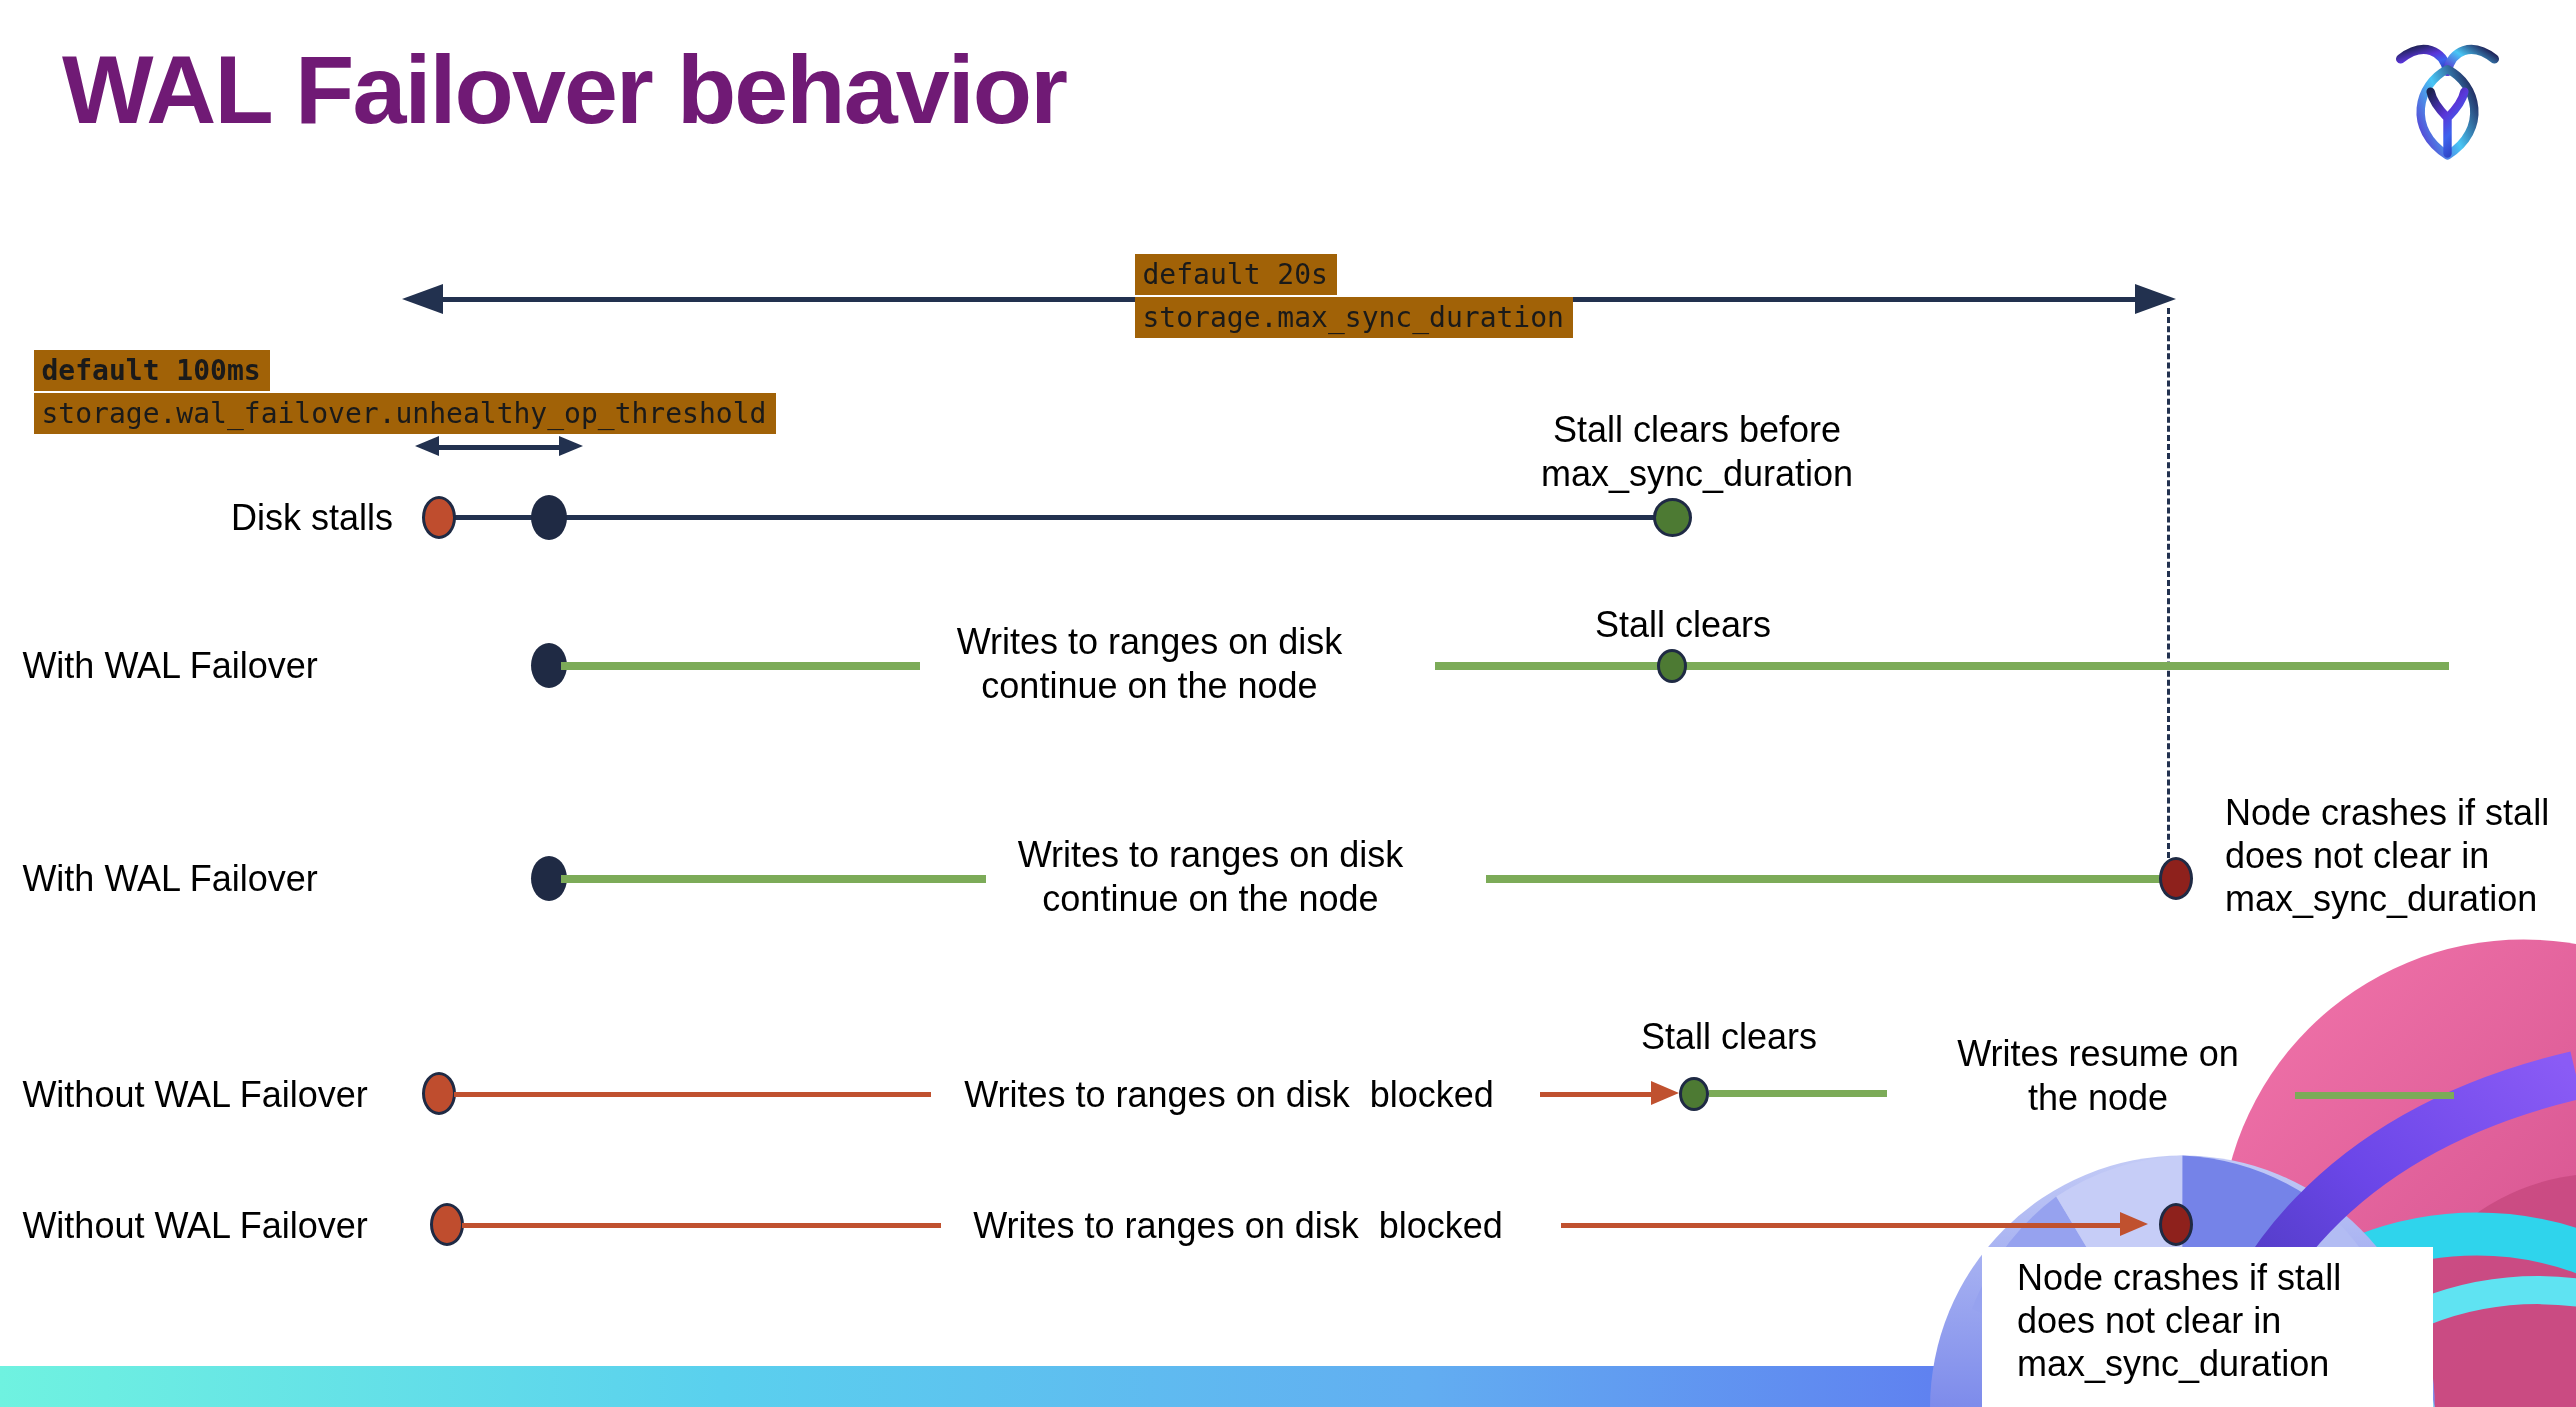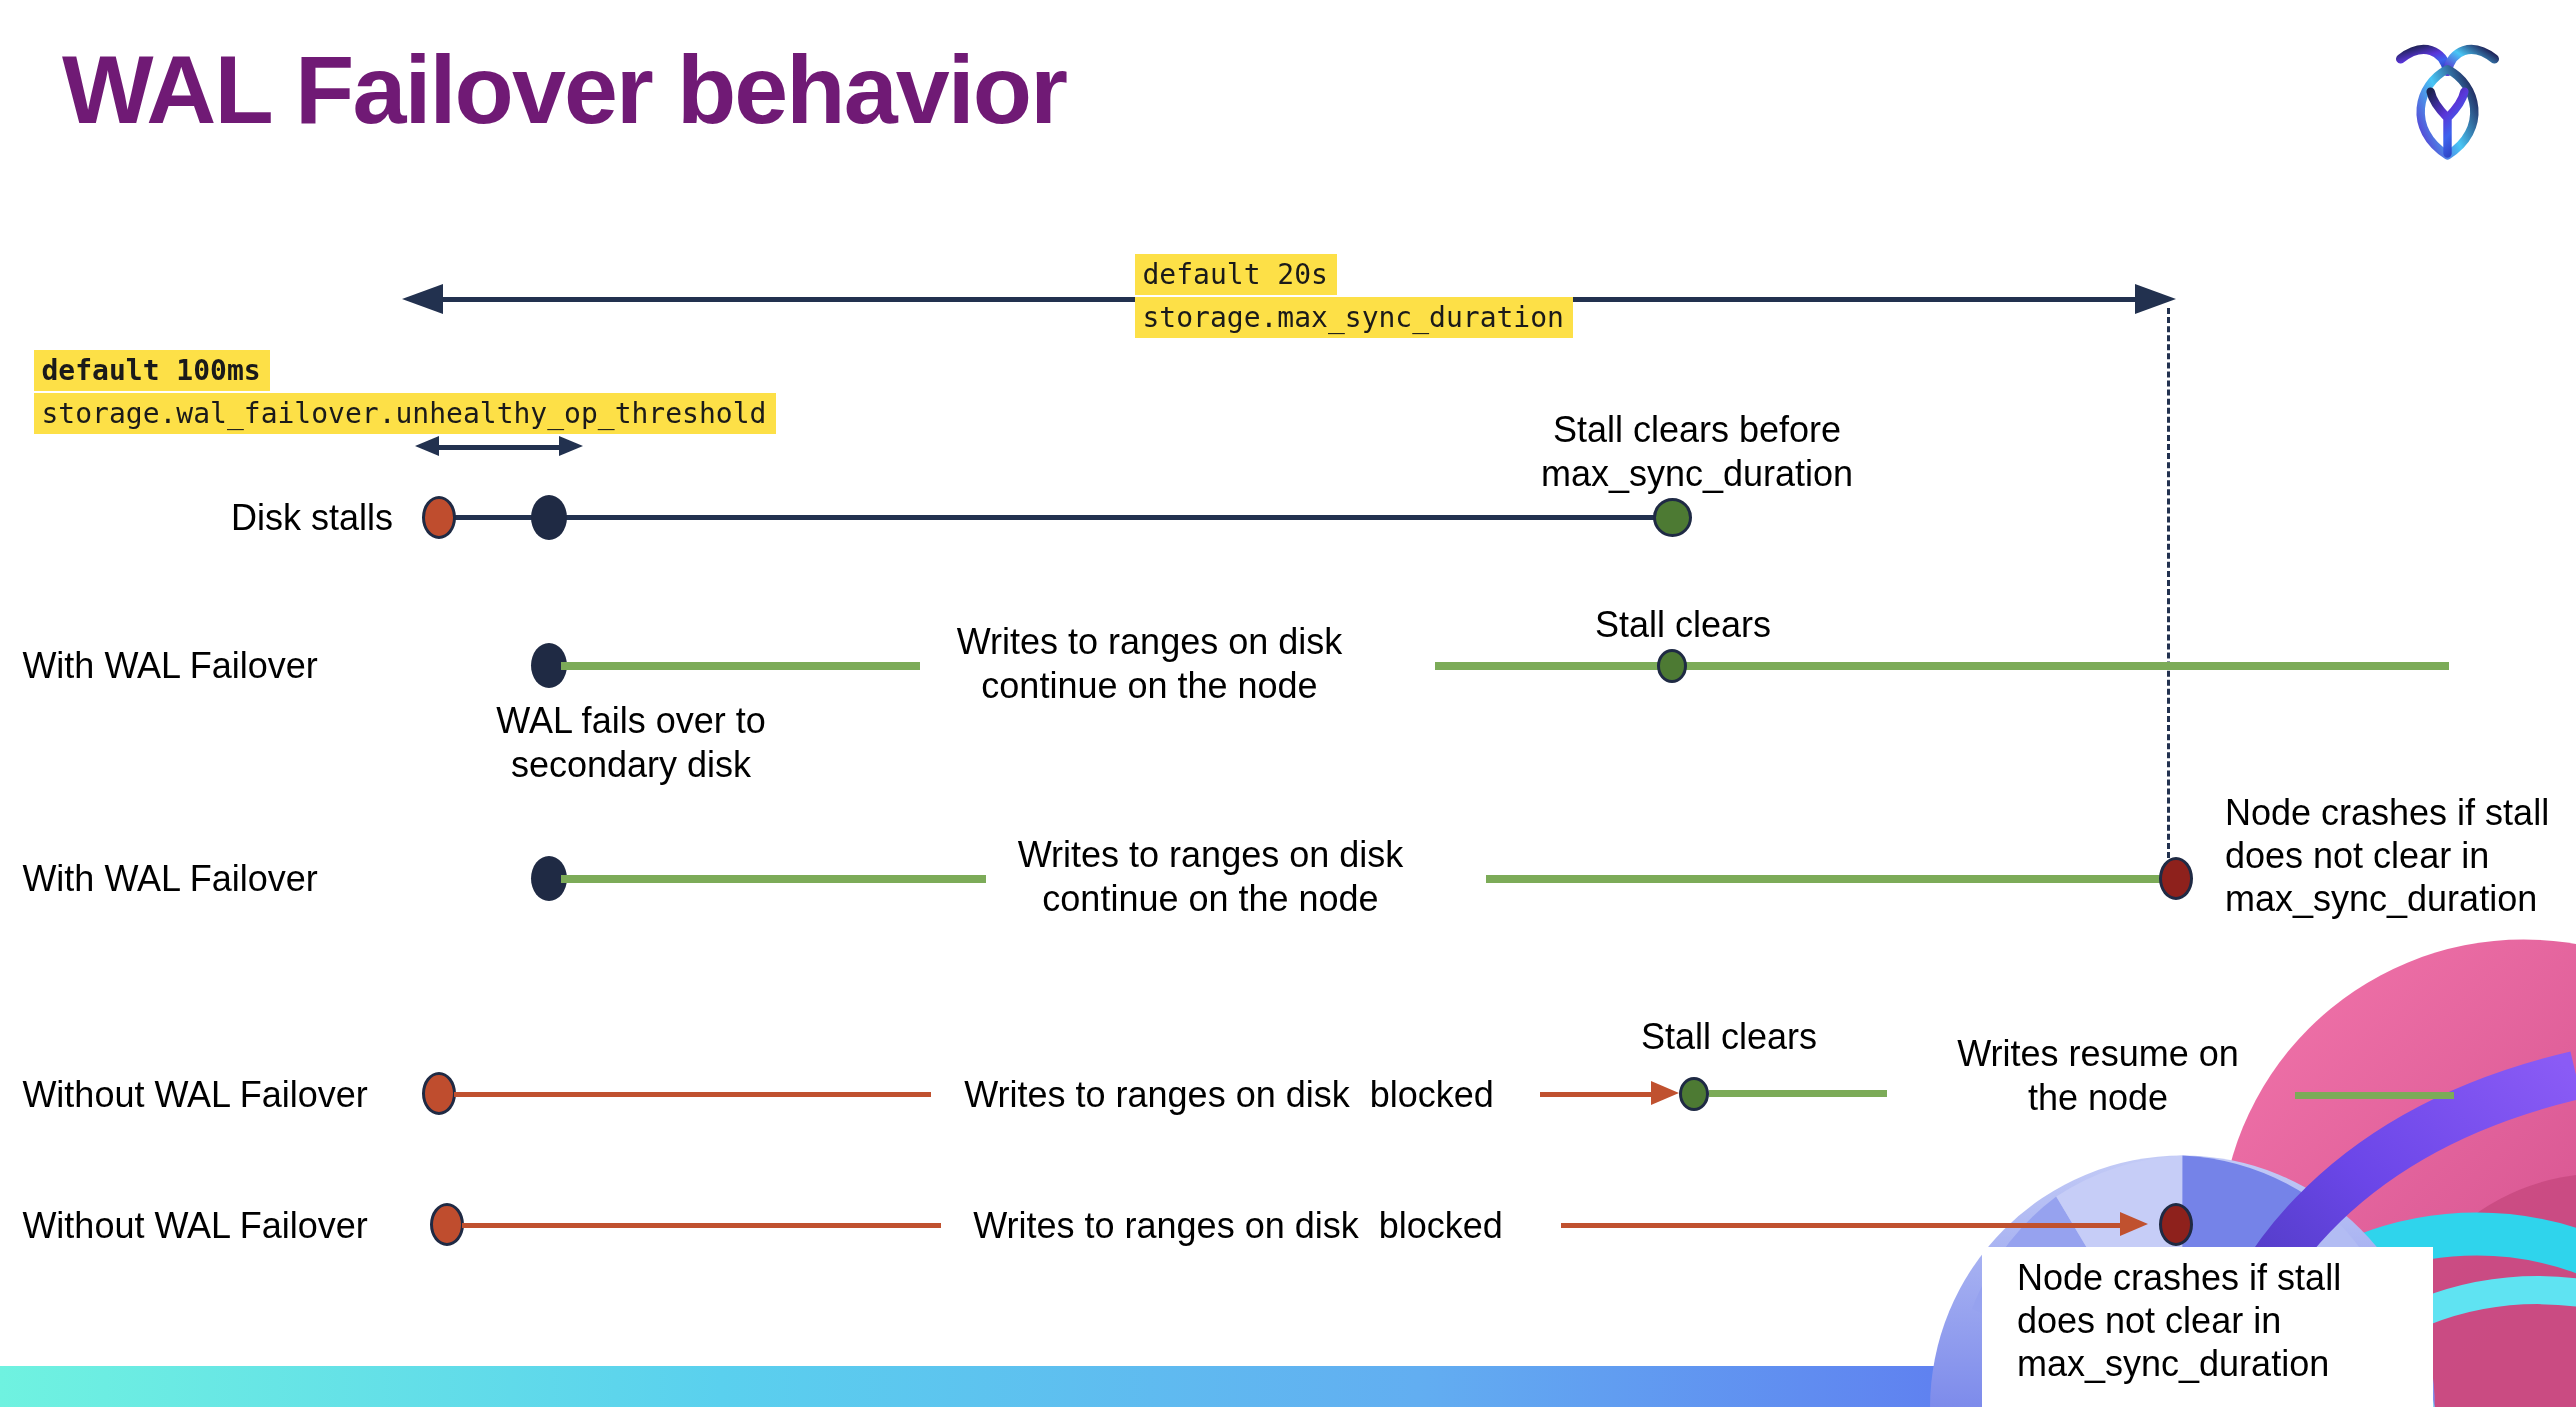--- a/index.html
+++ b/index.html
@@ -5,21 +5,21 @@
   html,body{margin:0;padding:0;background:#ffffff;}
   #slide{position:relative;width:2576px;height:1408px;background:#ffffff;overflow:hidden;
          font-family:"Liberation Sans",sans-serif;color:#121212;}
   .abs{position:absolute;}
   .t{position:absolute;font-size:36px;line-height:44px;color:#000000;}
   .tc{text-align:center;}
   .tr{text-align:right;}
   .keep{white-space:pre-wrap;}
   .mono{position:absolute;font-family:"DejaVu Sans Mono","Liberation Mono",monospace;
         font-size:28px;line-height:28px;color:#1a1a1a;}
-  .mono span{background:#fde047;padding:6.5px 9.3px 6.5px 7.5px;display:inline-block;}
+  .mono span{background:#a16207;padding:6.5px 9.3px 6.5px 7.5px;display:inline-block;}
   .hline{position:absolute;height:4.7px;background:#22314f;}
   .gline{position:absolute;height:7.5px;background:#7cab58;}
   .rline{position:absolute;height:4.7px;background:#c0512f;}
   .dot{position:absolute;border-radius:50%;box-sizing:border-box;}
   .dot.navy{background:#1f2a44;}
   .dot.red{background:#bf4d2e;border:3.7px solid #1f2a44;}
   .dot.green{background:#4d7a33;border:3.7px solid #1f2a44;}
   .dot.crash{background:#8e211c;border:3.7px solid #1f2a44;}
   .arrL{position:absolute;width:0;height:0;border-top:15px solid transparent;border-bottom:15px solid transparent;}
   .arrR{position:absolute;width:0;height:0;border-top:15px solid transparent;border-bottom:15px solid transparent;}
@@ -121,24 +121,20 @@
   <div class="t" style="left:22.4px;top:644px;">With WAL Failover</div>
   <div class="dot navy z3" style="left:531px;top:643px;width:36px;height:45px;"></div>
   <div class="gline z3" style="left:561px;top:662px;width:359px;"></div>
   <div class="t tc" style="left:944px;top:620px;width:411px;">
     <div>Writes to ranges on disk</div>
     <div>continue on the node</div>
   </div>
   <div class="gline z3" style="left:1435px;top:662px;width:1014px;"></div>
   <div class="dot green z3" style="left:1657px;top:649px;width:30px;height:34px;"></div>
   <div class="t tc" style="left:1580px;top:603px;width:206px;">Stall clears</div>
-  <div class="t tc" style="left:486px;top:699px;width:290px;">
-    <div>WAL fails over to</div>
-    <div>secondary disk</div>
-  </div>
 
   <div class="t" style="left:22.4px;top:857px;">With WAL Failover</div>
   <div class="dot navy z3" style="left:531px;top:856px;width:36px;height:45px;"></div>
   <div class="gline z3" style="left:561px;top:875px;width:425px;"></div>
   <div class="t tc" style="left:1005px;top:833px;width:411px;">
     <div>Writes to ranges on disk</div>
     <div>continue on the node</div>
   </div>
   <div class="gline z3" style="left:1486px;top:875px;width:675px;"></div>
   <div class="dot crash z3" style="left:2159px;top:857px;width:34px;height:43px;"></div>

